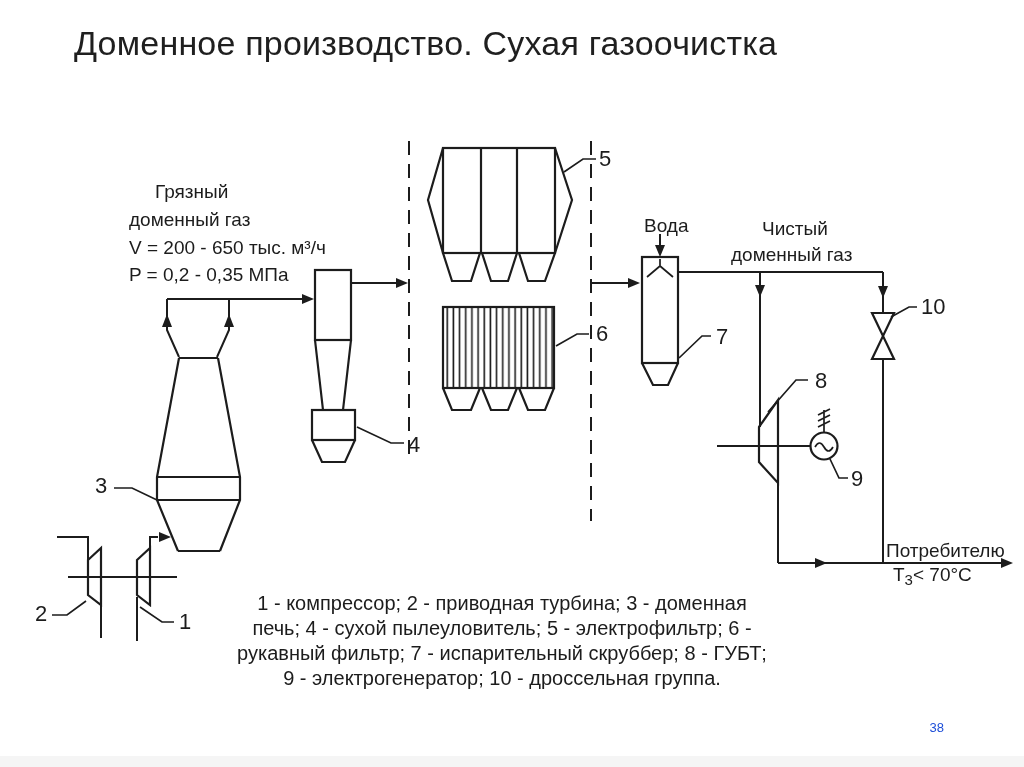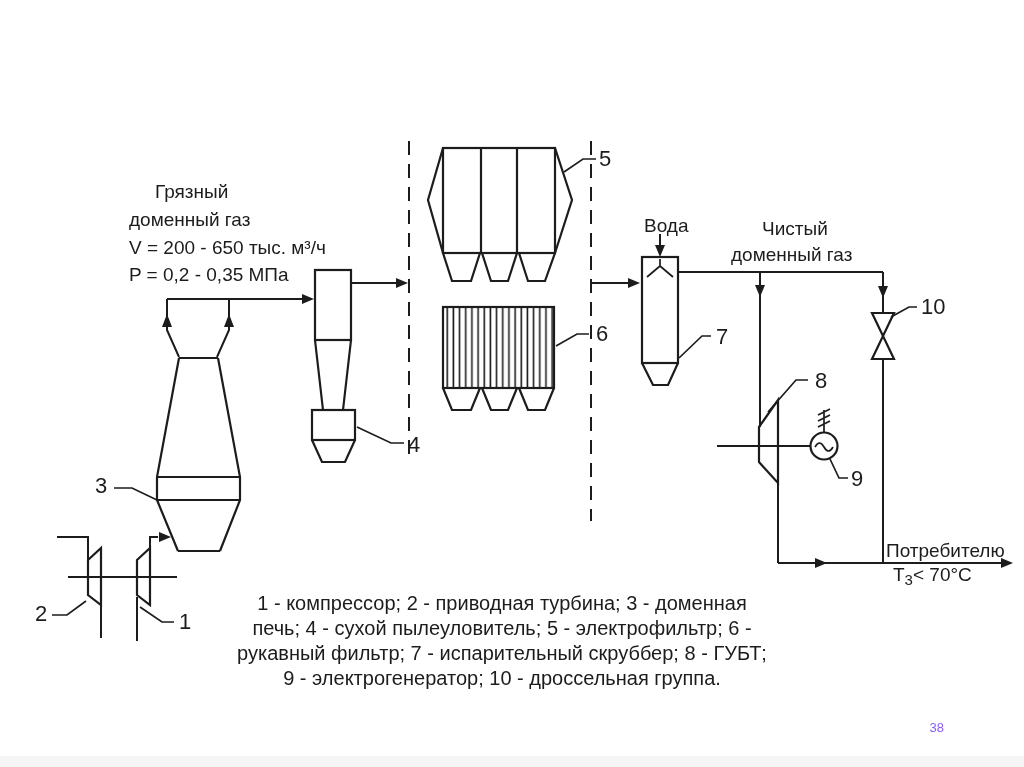--- a/index.html
+++ b/index.html
@@ -5,41 +5,42 @@
   html,body{margin:0;padding:0;background:#ffffff;}
   .slide{
     position:relative;width:1024px;height:767px;background:#ffffff;overflow:hidden;
     font-family:"Liberation Sans","DejaVu Sans",sans-serif;
   }
   .title{
     position:absolute;left:74px;top:24px;font-size:34px;font-weight:400;
     color:#1f1f1f;letter-spacing:0.2px;white-space:nowrap;
   }
   .pagenum{
-    position:absolute;right:80px;top:720px;font-size:13px;color:#8b5cf6;
+    position:absolute;right:80px;top:720px;font-size:13px;color:#1d4ed8;
   }
   .bottom-strip{
     position:absolute;left:0;right:0;bottom:0;height:11px;background:#f5f5f5;
   }
   svg{position:absolute;left:0;top:0;}
   svg text{font-family:"Liberation Sans","DejaVu Sans",sans-serif;fill:#1c1c1c;}
   .lbl{font-size:19px;}
   .num{font-size:22px;}
   .legend{font-size:20px;}
   .ink{stroke:#1c1c1c;fill:none;}
   .w2{stroke-width:2;}
   .w22{stroke-width:2.2;}
   .w17{stroke-width:1.7;}
   .fillink{fill:#1c1c1c;stroke:none;}
 </style>
 </head>
 <body>
 
 <div class="slide">
 
+  <div class="title">Доменное производство. Сухая газоочистка</div>
 
   <svg width="1024" height="767" viewBox="0 0 1024 767">
     <defs>
       <pattern id="bags" width="6.17" height="8" patternUnits="userSpaceOnUse">
         <path d="M3,0 V8" stroke="#1c1c1c" stroke-width="1.6"></path>
       </pattern>
     </defs>
 
     <g>
       <path class="ink w2" d="M167,299 H311"></path>

